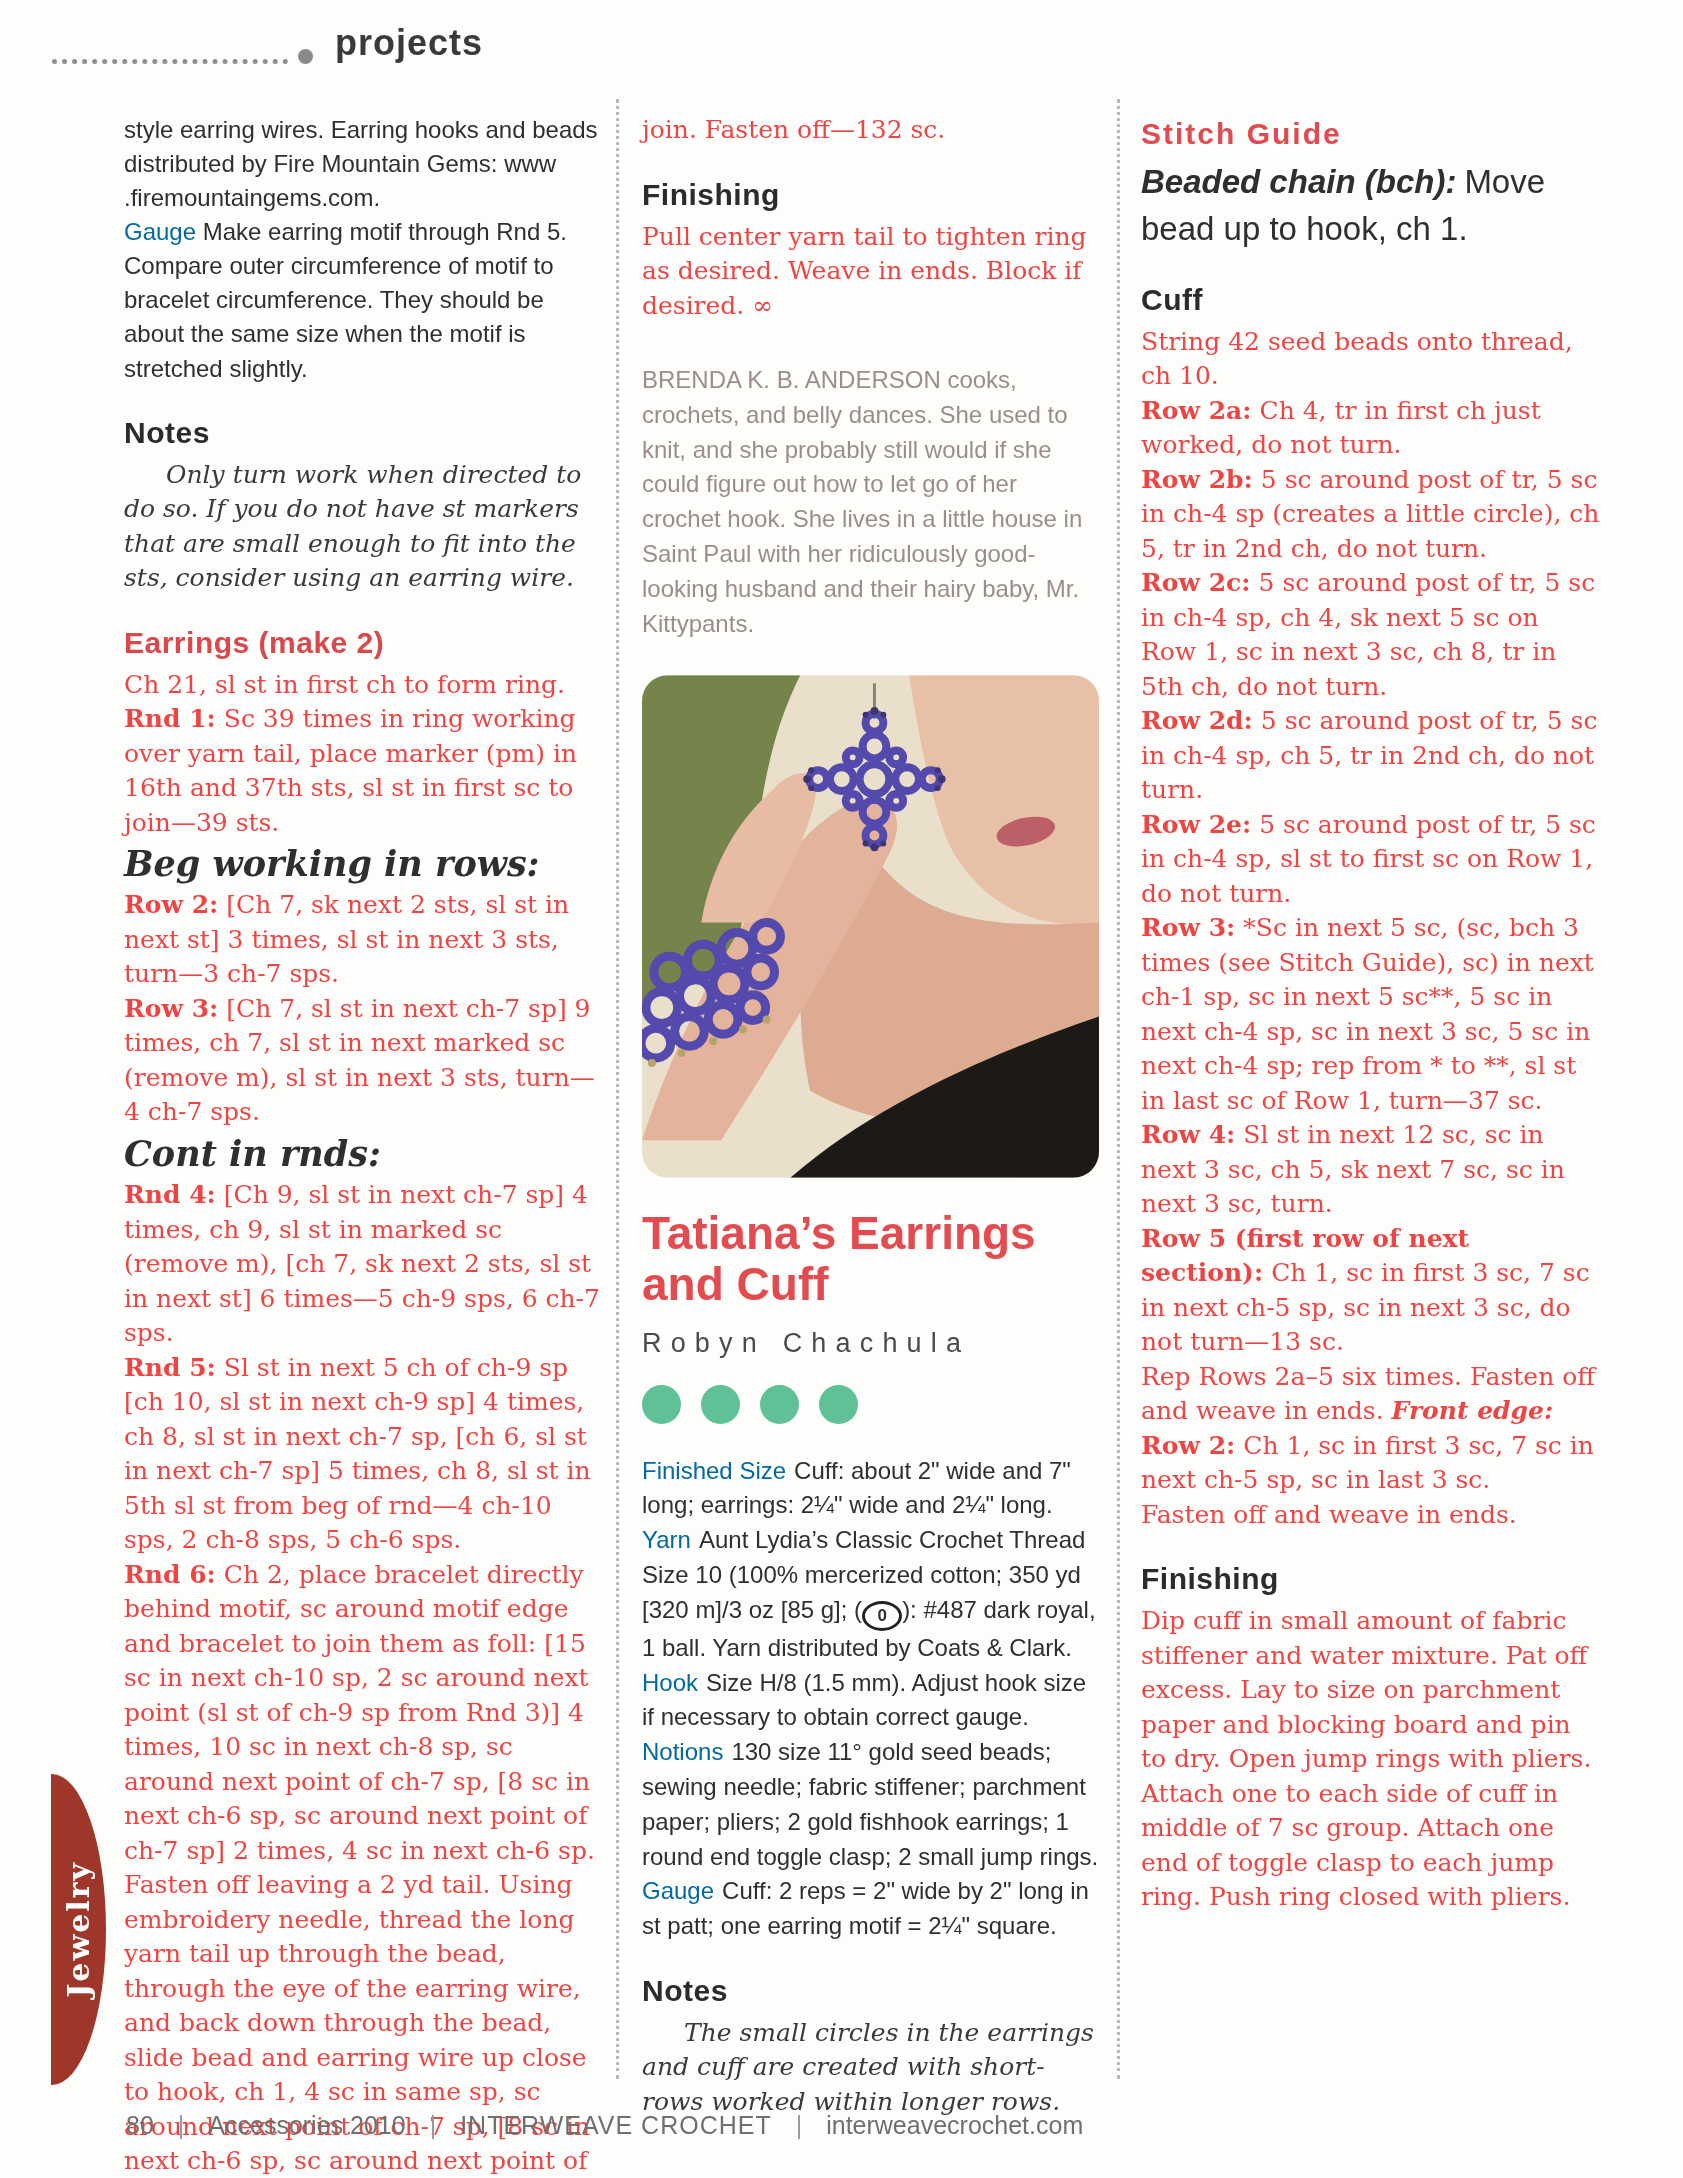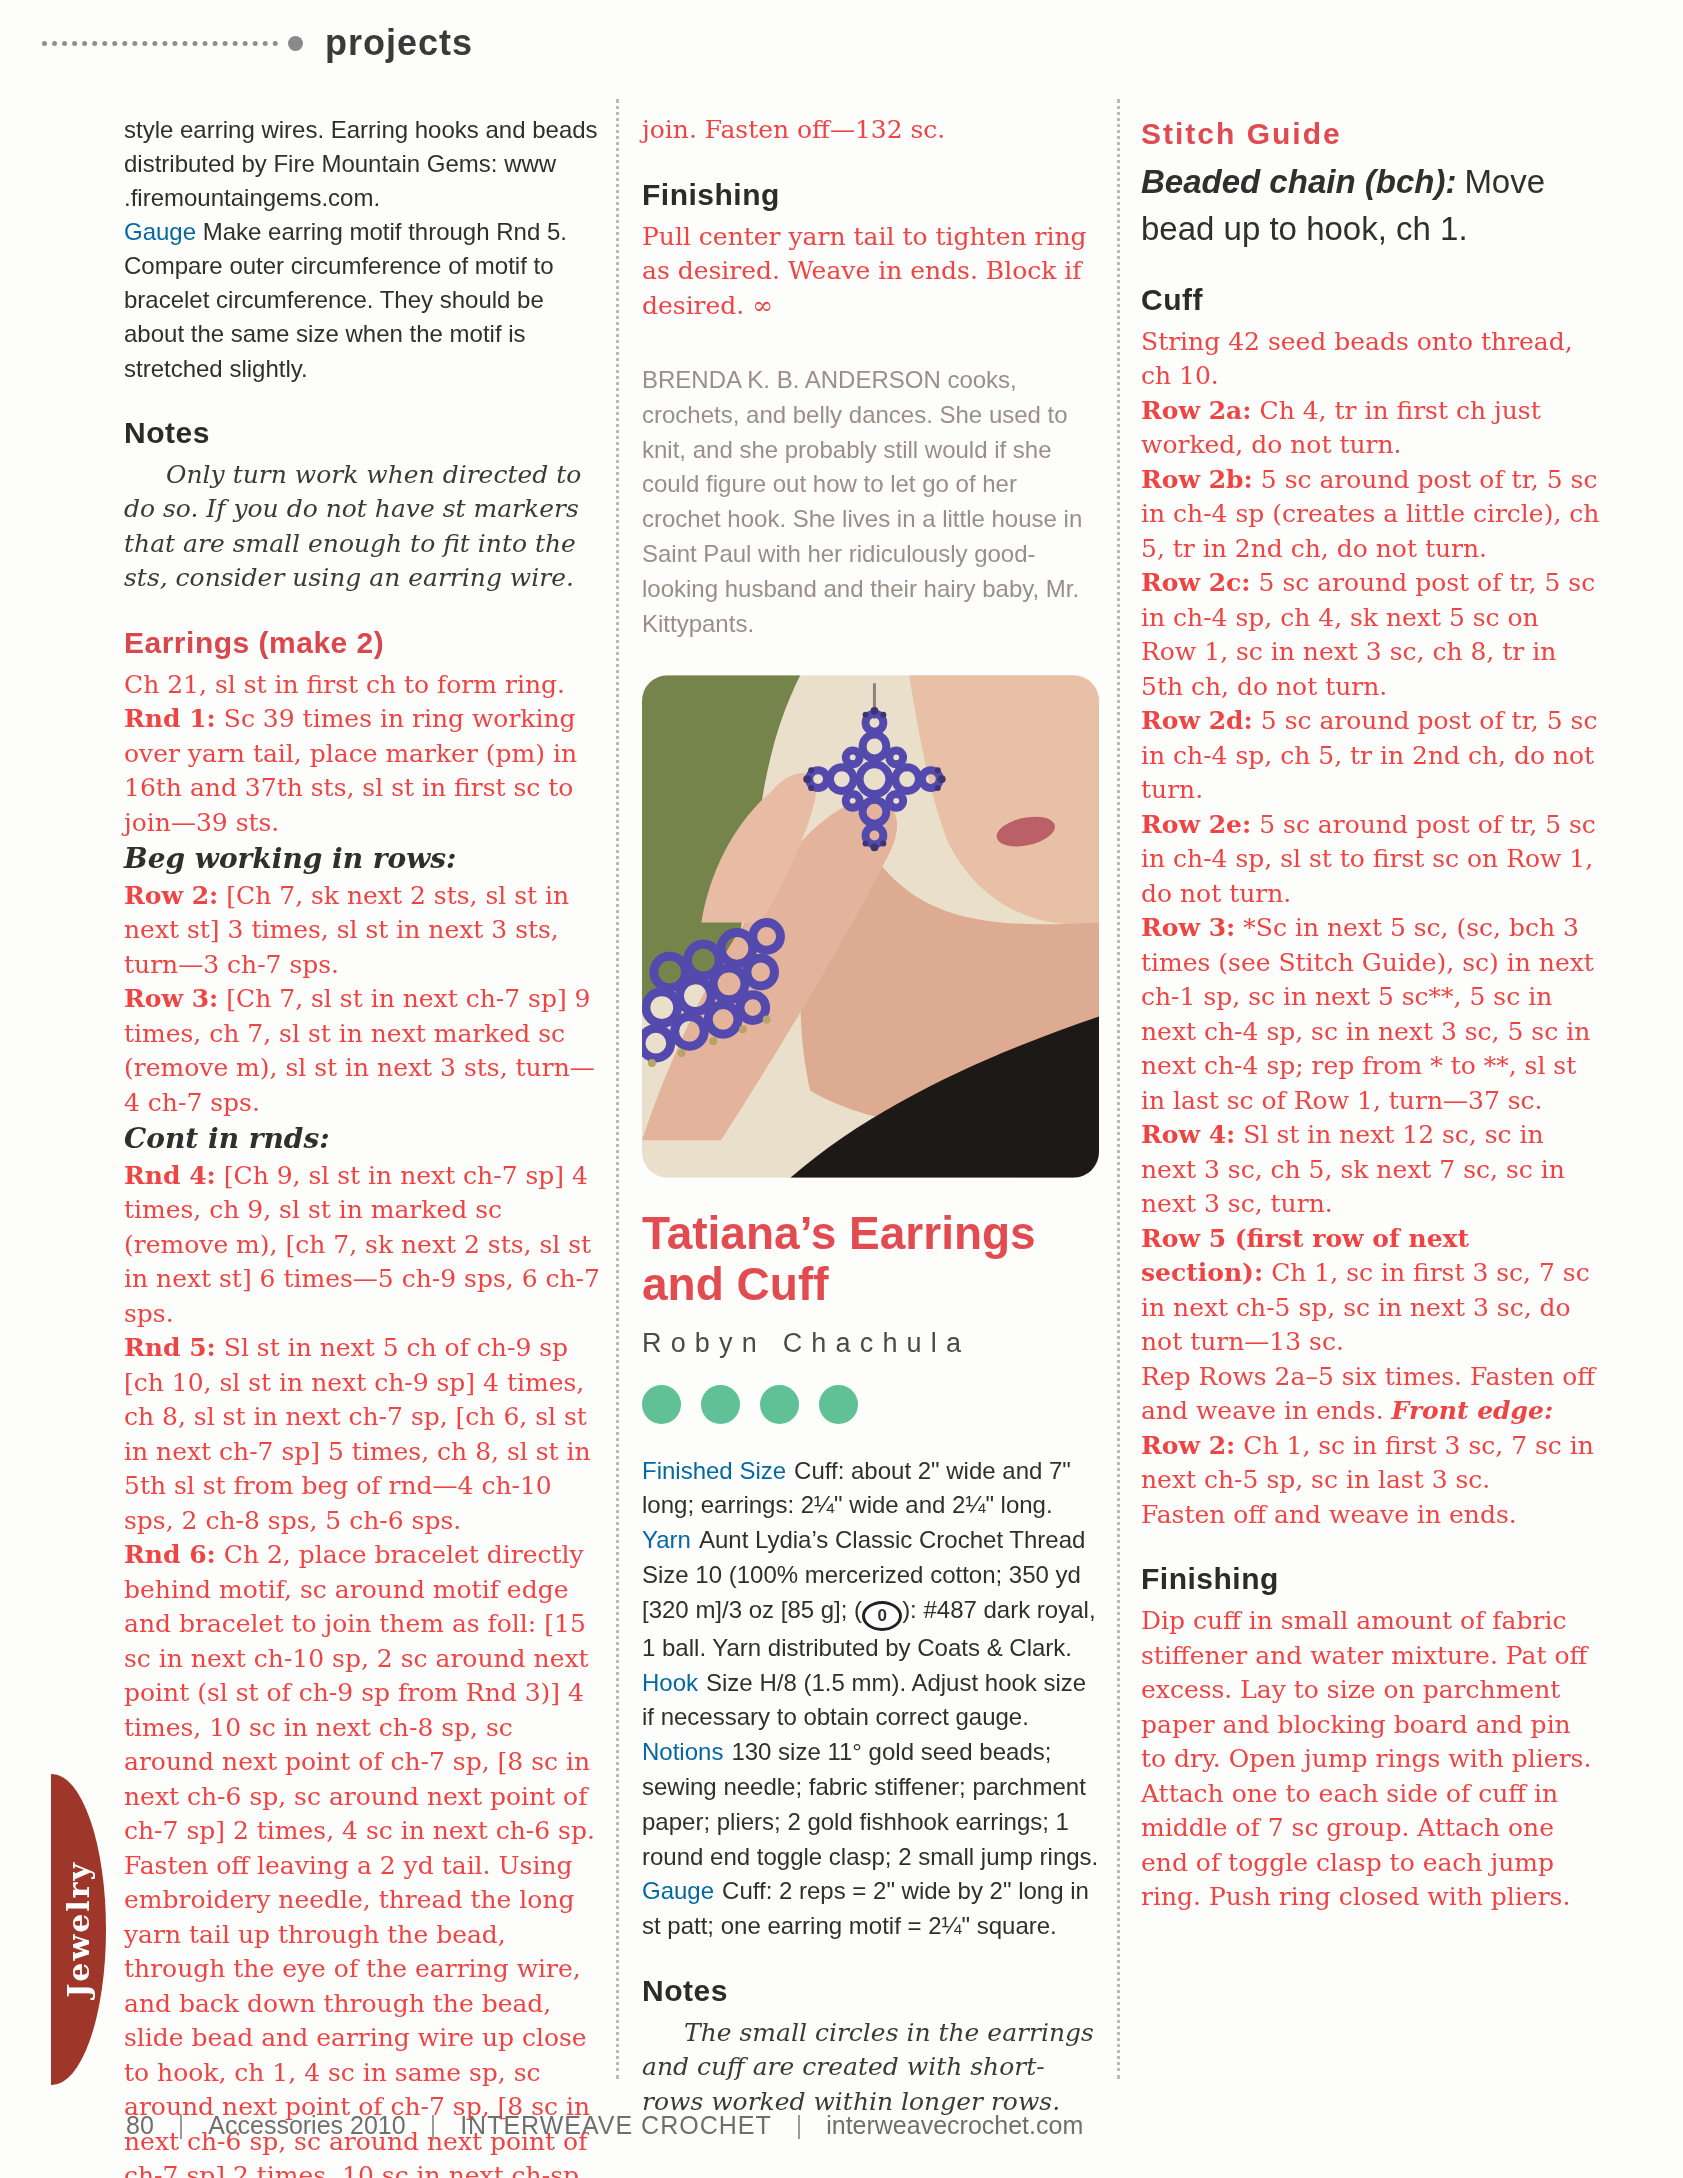--- a/index.html
+++ b/index.html
@@ -1,20 +1,20 @@
 <!DOCTYPE html>
 <html><head>
 <meta charset="utf-8">
 <style>
   html,body{margin:0;padding:0;background:#ffffff;}
   .page{position:relative;width:1683px;height:2178px;background:#fdfdfb;overflow:hidden;
         font-family:"Liberation Sans",sans-serif;color:#2f2f2f;}
 
   
-  .hdr{position:absolute;top:22px;left:42px;display:flex;align-items:center;}
+  .hdr{position:absolute;top:22px;left:52px;display:flex;align-items:flex-end;}
   .leader{width:236px;height:0;border-top:5px dotted #8f8f8f;}
   .hdot{width:15px;height:15px;border-radius:50%;background:#8a8a8a;margin-left:10px;}
   .hlabel{margin-left:22px;font-size:36px;font-weight:bold;color:#3a3a3a;letter-spacing:1px;}
 
   
   .vrule{position:absolute;top:99px;height:1980px;border-left:3px dotted #b9b9b9;}
   .vrule1{left:616px;}
   .vrule2{left:1117px;}
 
   
@@ -30,21 +30,21 @@
   .col2{left:642px;width:457px;}
   .col3{left:1141px;width:459px;}
 
   
   .sans{font-size:24px;line-height:1.42;margin:0;}
   .body{font-family:"DejaVu Serif",serif;font-size:25px;line-height:1.38;margin:0;
         color:#ef4444;}
   .lbl{font-weight:bold;}
   .lbl:not(:empty){margin-right:8px;}
   .subhead{font-family:"DejaVu Serif",serif;font-weight:bold;font-style:italic;
-        font-size:28px;line-height:1.38;margin:0;}
+        font-size:35px;line-height:1.38;margin:0;}
   .subhead-inline{font-weight:bold;font-style:italic;}
   .italicpara{font-style:italic;text-indent:42px;color:#3a3a3a;}
   h3{font-size:30px;font-weight:bold;margin:30px 0 8px 0;color:#2b2b2b;letter-spacing:0.5px;}
   h3.red{color:#d8484d;}
   h3.sg{color:#e04a50;letter-spacing:2px;margin-top:4px;}
   .pinklbl{color:#0369a1;font-weight:bold;font-weight:normal;}
   .mat{font-size:24px;line-height:1.45;margin:0;}
   .mat .pinklbl{margin-right:8px;}
   .bio{font-size:24px;line-height:1.45;color:#9a8e88;margin:40px 0 0 0;}
 

